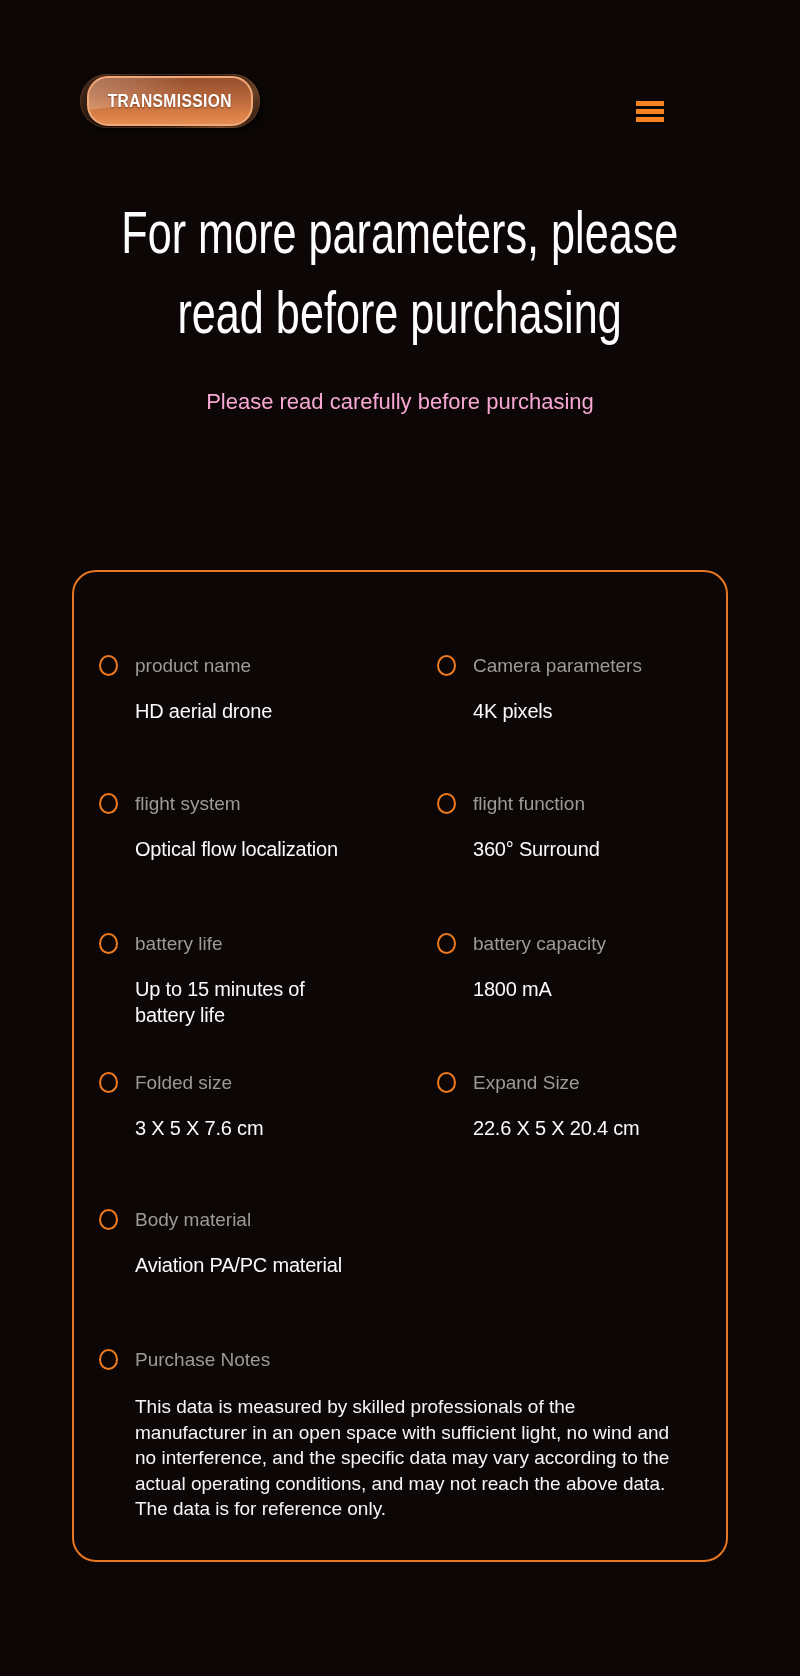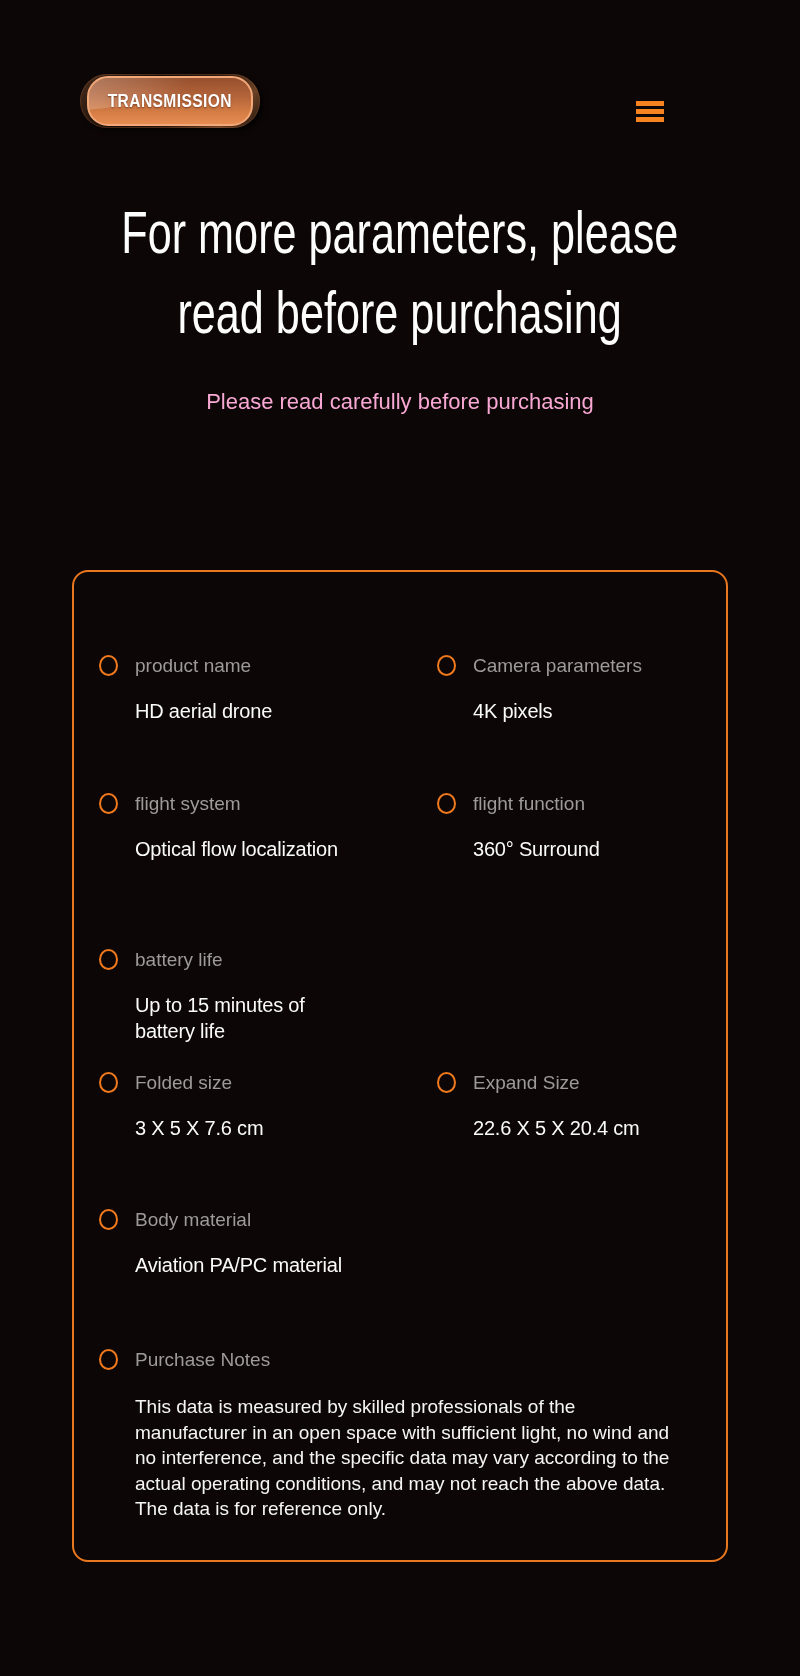--- a/index.html
+++ b/index.html
@@ -70,21 +70,21 @@
 
   .subtitle {
     position:absolute; left:0; top:389px; width:800px;
     text-align:center; font-size:22px; color:#f9a8d4;
   }
 
   
   .panel {
     position:absolute; left:72px; top:570px;
     width:656px; height:992px;
-    border:2px solid #e8771f; border-radius:16px;
+    border:2px solid #e8771f; border-radius:24px;
   }
   .spec { position:absolute; }
   .spec-head { display:flex; align-items:center; }
   .bullet {
     flex:0 0 auto;
     width:19px; height:21px;
     border:2px solid #f0791e; border-radius:50%;
     margin-right:17px;
   }
   .spec-label {
@@ -100,21 +100,21 @@
   .spec-note .spec-value {
     max-width:545px;
     font-size:19px; line-height:25.5px; color:#f5f5f5;
     margin-top:23px; letter-spacing:0;
   }
 
   .col1 { left:25px; }
   .col2 { left:363px; }
   .r1 { top:82px; }
   .r2 { top:220px; }
-  .r3 { top:376px; }
+  .r3 { top:360px; }
   .r4 { top:499px; }
   .r5 { top:636px; }
   .r6 { top:776px; }
 </style>
 </head>
 <body>
 
 <div class="badge">
   <span class="badge-inner">
     <span class="badge-label">TRANSMISSION</span>
@@ -167,20 +167,27 @@
   </div>
 
   <div class="spec col1 r3 w-narrow">
     <div class="spec-head">
       <span class="bullet"></span>
       <span class="spec-label">battery life</span>
     </div>
     <div class="spec-value">Up to 15 minutes of battery life</div>
   </div>
 
+  <div class="spec col2 r3">
+    <div class="spec-head">
+      <span class="bullet"></span>
+      <span class="spec-label">battery capacity</span>
+    </div>
+    <div class="spec-value">1800 mA</div>
+  </div>
 
   <div class="spec col1 r4">
     <div class="spec-head">
       <span class="bullet"></span>
       <span class="spec-label">Folded size</span>
     </div>
     <div class="spec-value">3 X 5 X 7.6 cm</div>
   </div>
 
   <div class="spec col2 r4">

